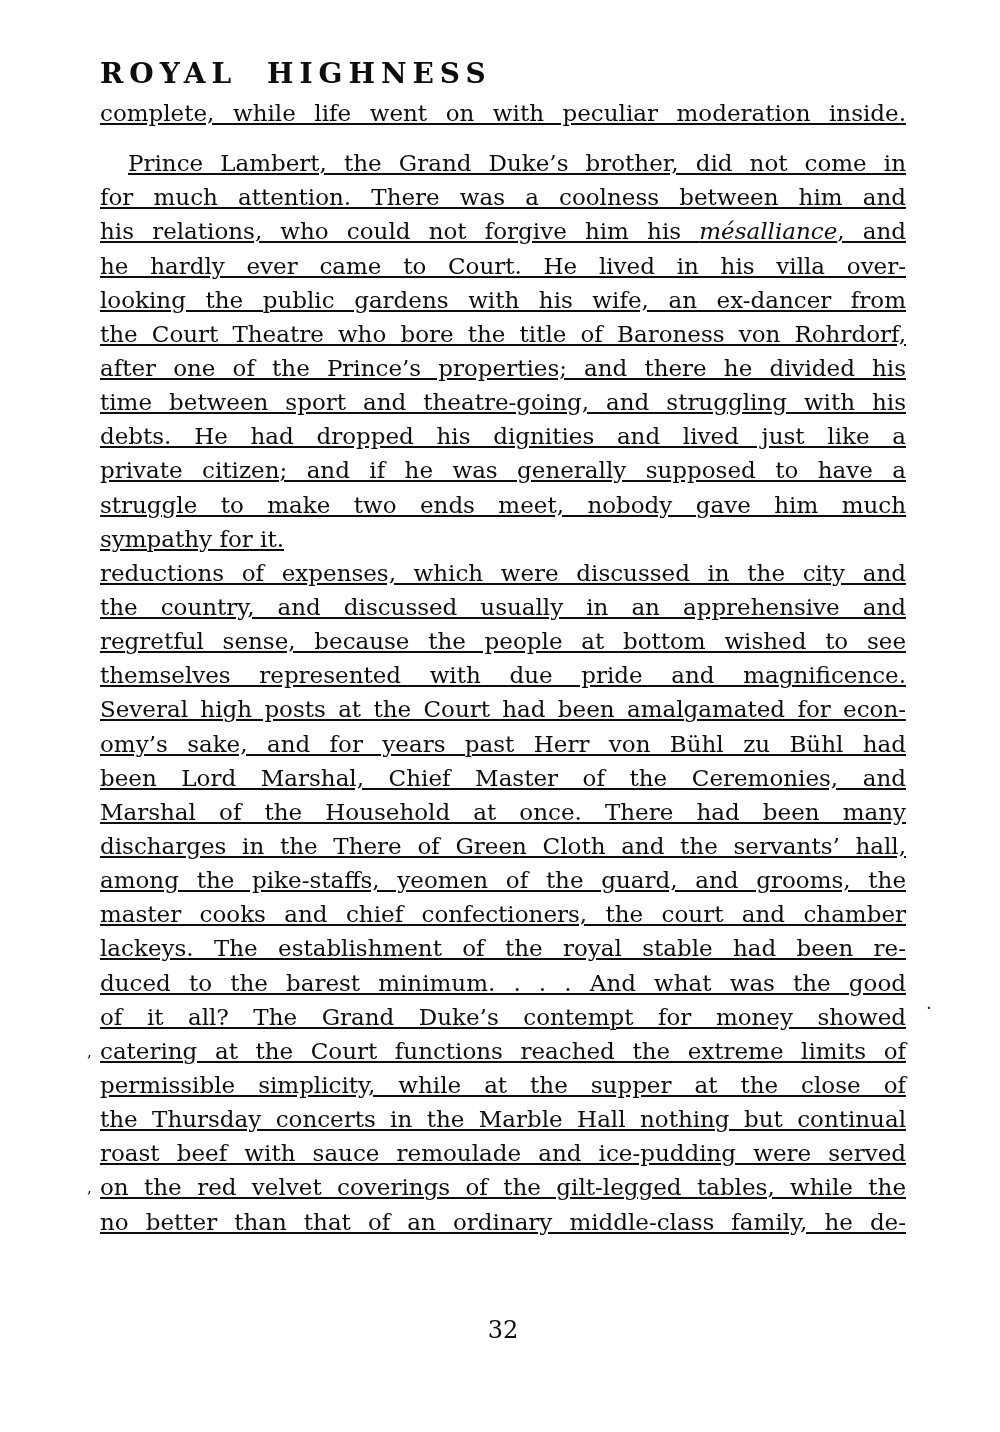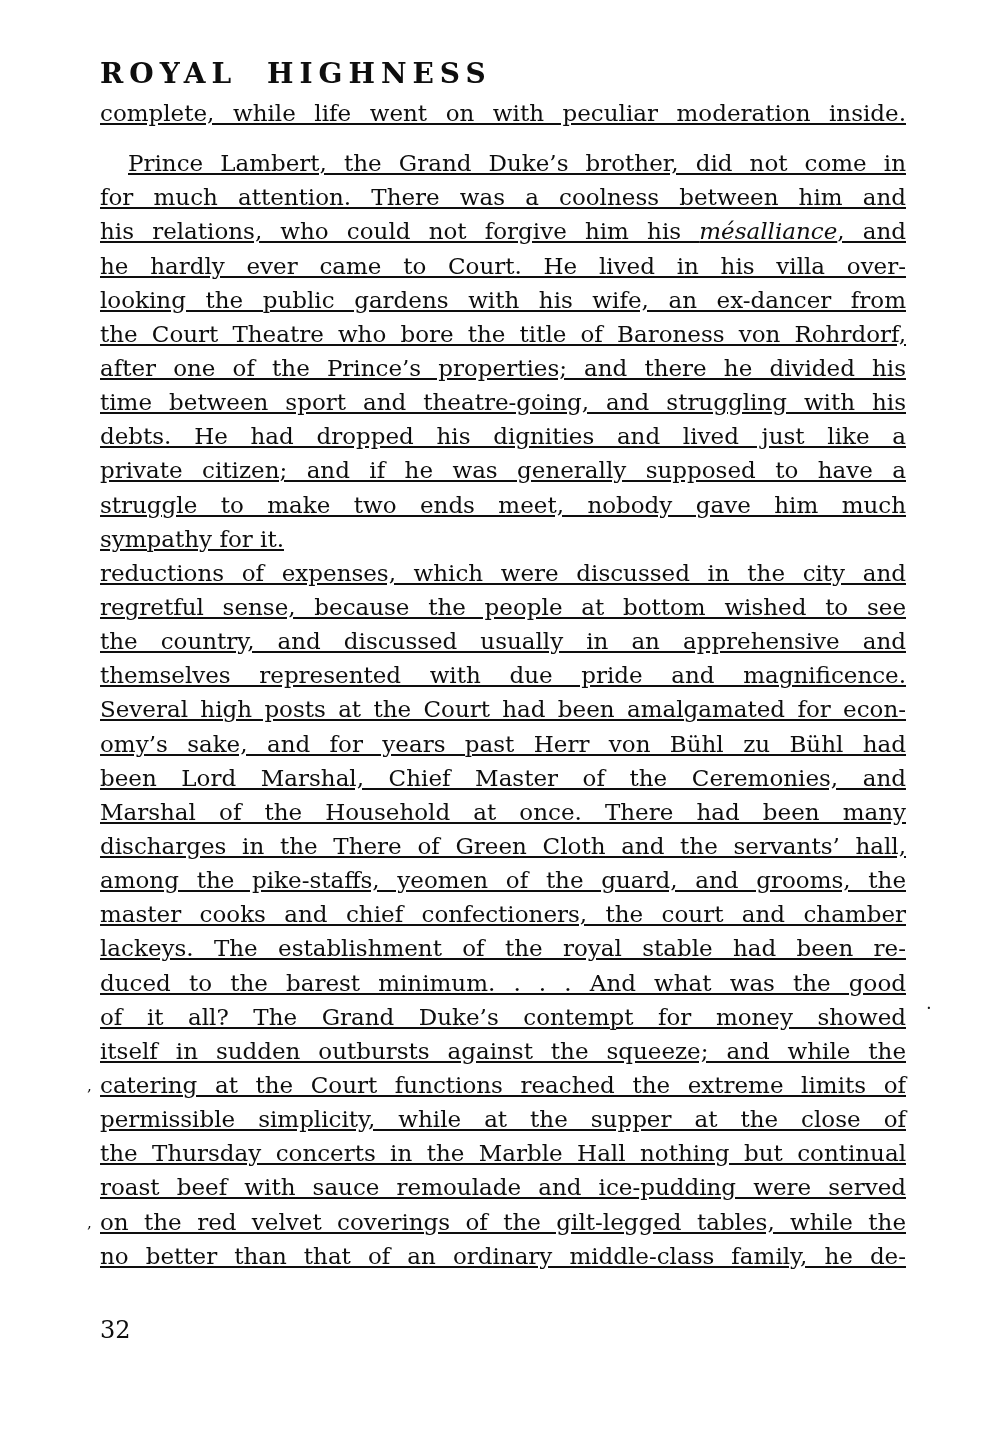--- a/index.html
+++ b/index.html
@@ -32,21 +32,21 @@
   .premark {
     position:absolute; left:-13px; top:11px;
     font-size:15px; line-height:15px;
   }
   .stray-dot {
     position:absolute; left:926px; top:994px;
     font-size:18px; line-height:18px; color:#1a1a1a;
   }
   .page-number {
     position:absolute; left:100px; top:1316px; width:806px;
-    text-align:left; font-size:24px;
+    text-align:center; font-size:24px;
   }
 </style>
 </head>
 <body>
 
 <div class="page">
   <div class="running-header">ROYAL HIGHNESS</div>
 
   <div class="body-text" id="body-text">
       <div class="line">complete, while life went on with peculiar moderation inside.</div>
@@ -56,34 +56,33 @@
       <div class="line">he hardly ever came to Court.  He lived in his villa over-</div>
       <div class="line">looking the public gardens with his wife, an ex-dancer from</div>
       <div class="line">the Court Theatre who bore the title of Baroness von Rohrdorf,</div>
       <div class="line">after one of the Prince’s properties; and there he divided his</div>
       <div class="line">time between sport and theatre-going, and struggling with his</div>
       <div class="line">debts.  He had dropped his dignities and lived just like a</div>
       <div class="line">private citizen; and if he was generally supposed to have a</div>
       <div class="line">struggle to make two ends meet, nobody gave him much</div>
       <div class="line end">sympathy for it.</div>
       <div class="line">reductions of expenses, which were discussed in the city and</div>
+      <div class="line">the country, and discussed usually in an apprehensive and</div>
       <div class="line">regretful sense, because the people at bottom wished to see</div>
-      <div class="line">the country, and discussed usually in an apprehensive and</div>
       <div class="line">themselves represented with due pride and magnificence.</div>
       <div class="line">Several high posts at the Court had been amalgamated for econ-</div>
       <div class="line">omy’s sake, and for years past Herr von Bühl zu Bühl had</div>
       <div class="line">been Lord Marshal, Chief Master of the Ceremonies, and</div>
       <div class="line">Marshal of the Household at once.  There had been many</div>
       <div class="line">discharges in the There of Green Cloth and the servants’ hall,</div>
       <div class="line">among the pike-staffs, yeomen of the guard, and grooms, the</div>
       <div class="line">master cooks and chief confectioners, the court and chamber</div>
       <div class="line">lackeys.  The establishment of the royal stable had been re-</div>
       <div class="line">duced to the barest minimum. . . . And what was the good</div>
       <div class="line">of it all?  The Grand Duke’s contempt for money showed</div>
-      <div class="line">itself in sudden outbursts against the squeeze; and while the</div>
       <div class="line"><span class="premark">,</span>catering at the Court functions reached the extreme limits of</div>
       <div class="line">permissible simplicity, while at the supper at the close of</div>
       <div class="line">the Thursday concerts in the Marble Hall nothing but continual</div>
       <div class="line">roast beef with sauce remoulade and ice-pudding were served</div>
       <div class="line"><span class="premark">,</span>on the red velvet coverings of the gilt-legged tables, while the</div>
       <div class="line">no better than that of an ordinary middle-class family, he de-</div>
     </div>
 
   <div class="stray-dot">.</div>
 

